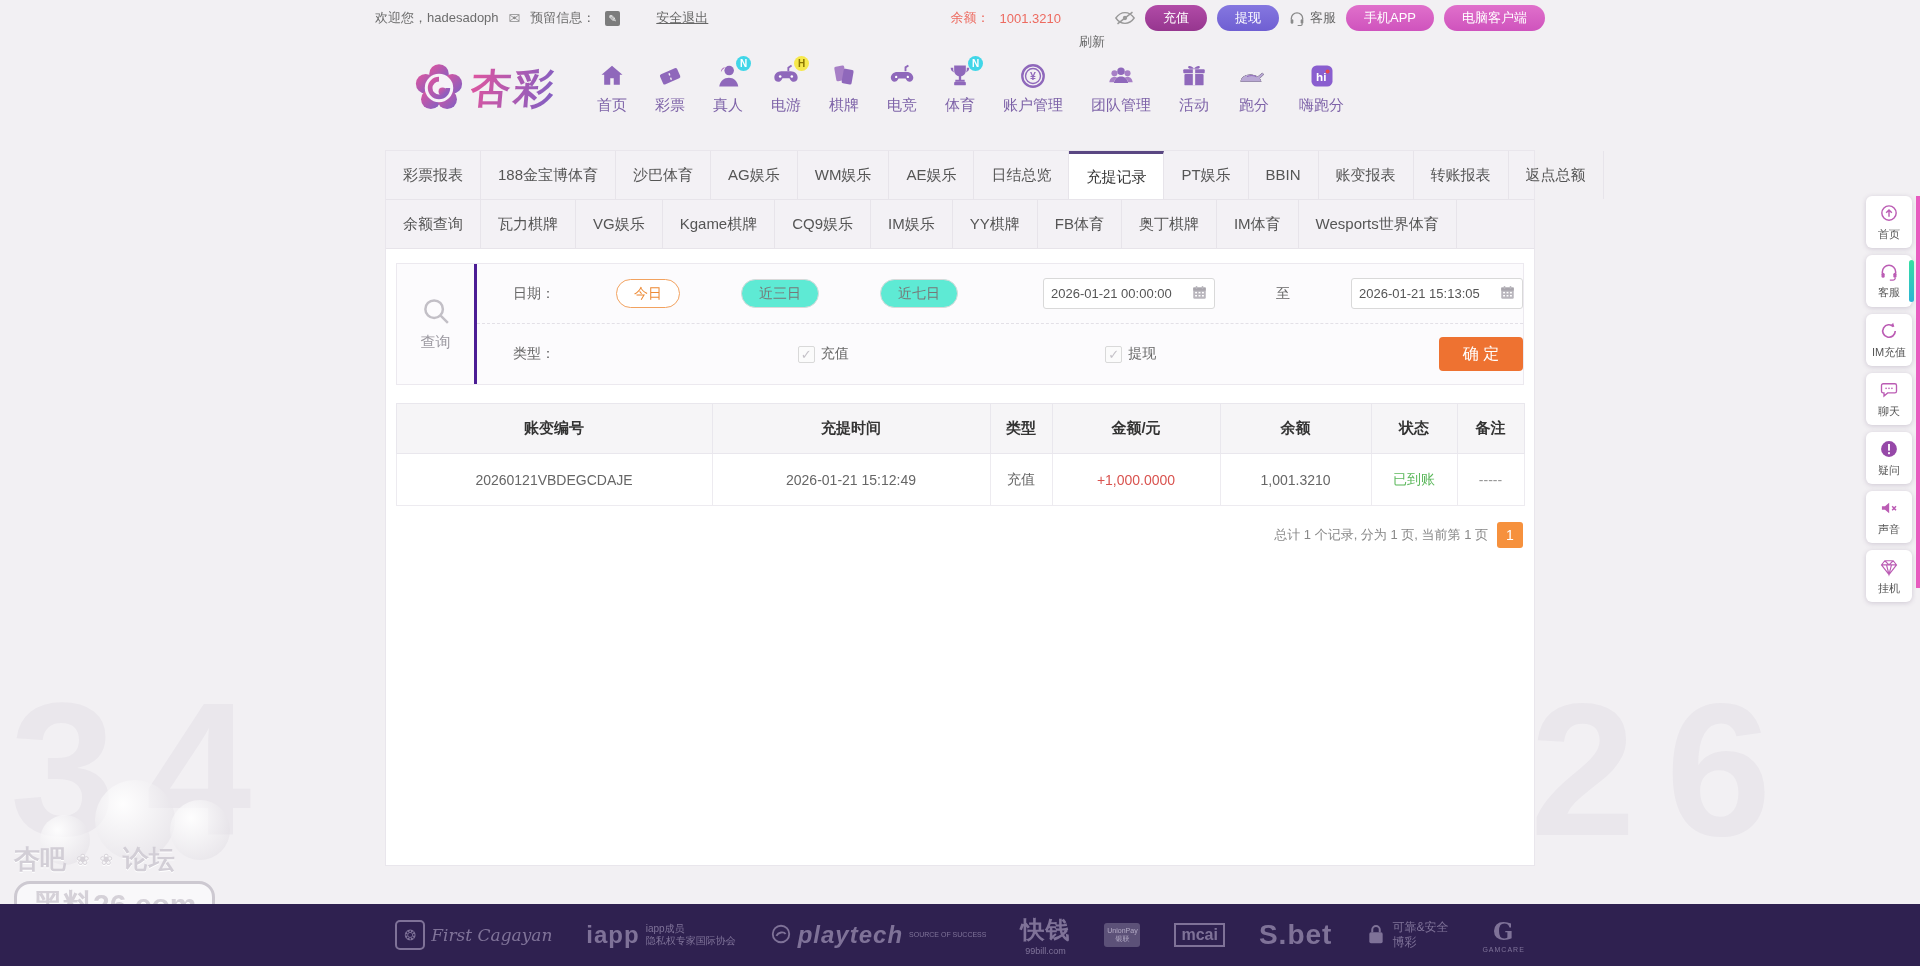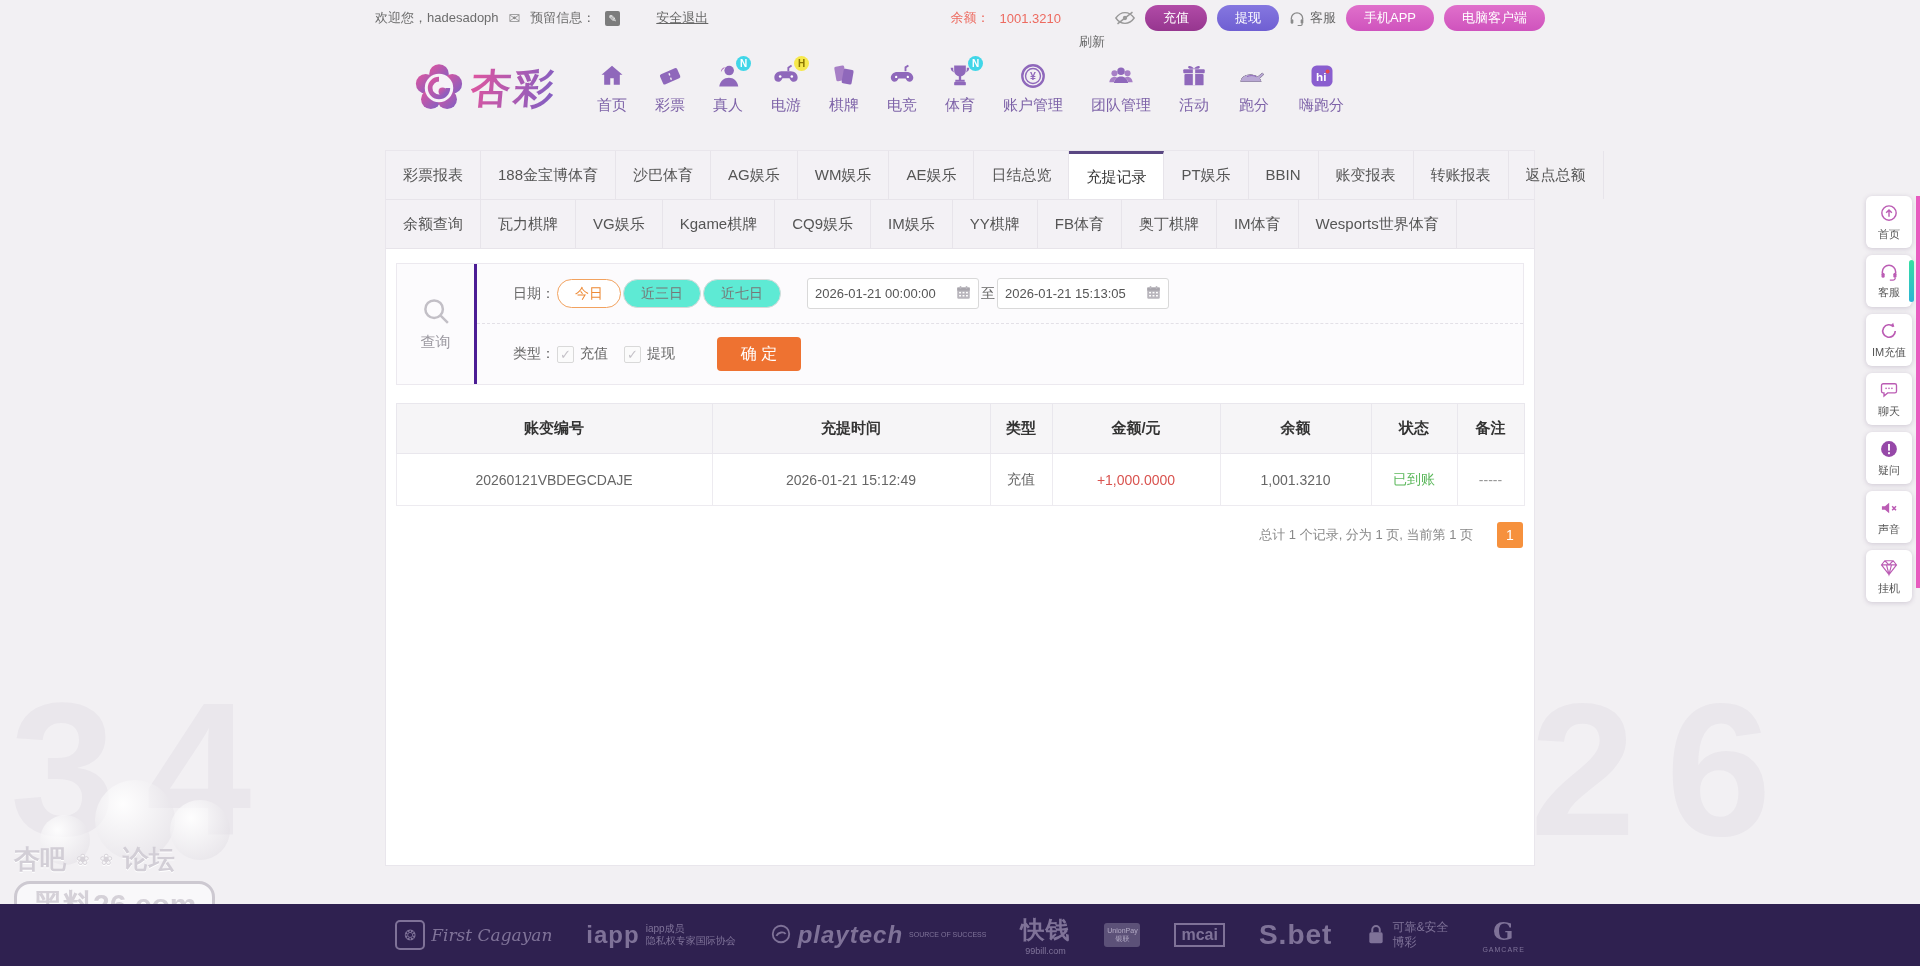--- a/index.html
+++ b/index.html
@@ -44,21 +44,21 @@
            min-height:716px; position:relative; }
   .tabrow { display:flex; background:#f3f1f5; border-bottom:1px solid #e7e4ea; }
   .tab { padding:0 17px; line-height:48px; height:48px; color:#555; font-size:15px;
          border-right:1px solid #e7e4ea; cursor:pointer; white-space:nowrap; }
   .tab.active { background:#fff; border-top:3px solid #5a4782; line-height:45px; color:#333; }
   
   .filterbox { margin:14px 10px 0; border:1px solid #ece9ef; background:#fcfbfd; display:flex; height:122px; }
   .filter-left { width:80px; border-right:3px solid #4c1d95; display:flex; flex-direction:column;
                  align-items:center; justify-content:center; gap:4px; color:#9b98a0; font-size:15px; }
   .filter-right { flex:1; display:flex; flex-direction:column; }
-  .filter-row { height:61px; display:flex; align-items:center; padding-left:36px; gap:2px; }
+  .filter-row { height:61px; display:flex; align-items:center; padding-left:36px; gap:2px;justify-content:space-between; }
   .filter-row.first { border-bottom:1px dashed #e3e0e7; }
   .flabel { color:#666; font-size:14px; }
   .quick { height:29px; line-height:27px; padding:0 17px; border-radius:15px; background:#5eead4;
            border:1px solid #d9d9d9; color:#777; font-size:14px; cursor:pointer; }
   .quick.active { border-color:#f2a25f; color:#ed8a35; background:#fff; }
   .dateinput { width:172px; height:31px; border:1px solid #d9d9d9; border-radius:3px; background:#fff;
                display:flex; align-items:center; justify-content:space-between; padding:0 7px;
                color:#555; font-size:13px; cursor:text; }
   .checkwrap { display:flex; align-items:center; gap:6px; margin-right:14px; cursor:pointer; }
   .checkbox { width:17px; height:17px; border:1px solid #d9d9d9; background:#fbfbfb; border-radius:2px;
@@ -67,21 +67,21 @@
                 color:#fff; font-size:16px; cursor:pointer; margin-left:26px; }
   
   table.records { width:1128px; margin:18px auto 0; border-collapse:collapse; table-layout:fixed; }
   .records th { background:#f6f5f7; height:50px; font-size:15px; color:#333; font-weight:bold;
                 border:1px solid #e9e7ed; }
   .records td { height:52px; font-size:14px; color:#666; text-align:center; border:1px solid #edebf0;
                 background:#fff; }
   td.amount { color:#d9534f; }
   td.status { color:#5cb85c; }
   td.remark { color:#999; }
-  .pagination { display:flex; justify-content:flex-end; align-items:center; gap:24px;
+  .pagination { display:flex; justify-content:flex-end; align-items:center; gap:9px;
                 margin:16px 11px 0; color:#888; font-size:13px; }
   .pagebox { width:26px; height:26px; background:#f6913d; color:#fff; border-radius:3px;
              display:flex; align-items:center; justify-content:center; font-size:14px; cursor:pointer; }
   
   .side-widget { position:absolute; top:196px; right:8px; width:46px; display:flex;
                  flex-direction:column; gap:7px; z-index:30; }
   .side-item { background:#fff; border-radius:6px; box-shadow:0 1px 5px rgba(80,60,100,.22);
                height:52px; display:flex; flex-direction:column; align-items:center;
                justify-content:center; gap:1px; cursor:pointer; position:relative; }
   .side-item .slbl { font-size:11px; color:#555; white-space:nowrap; }

